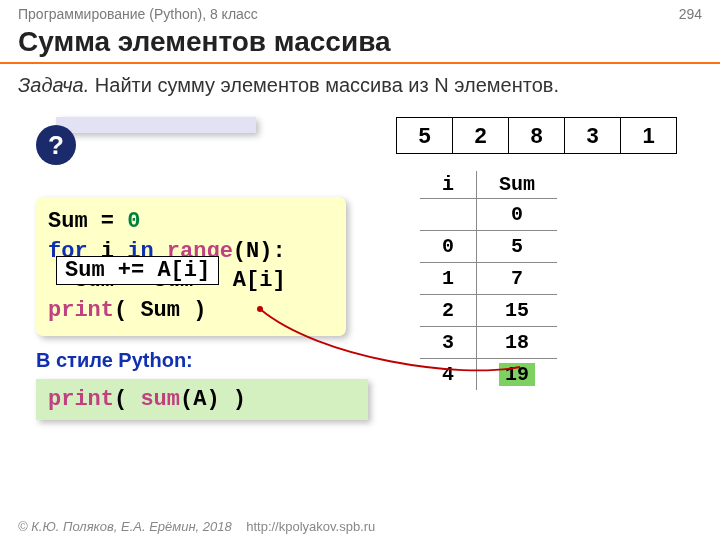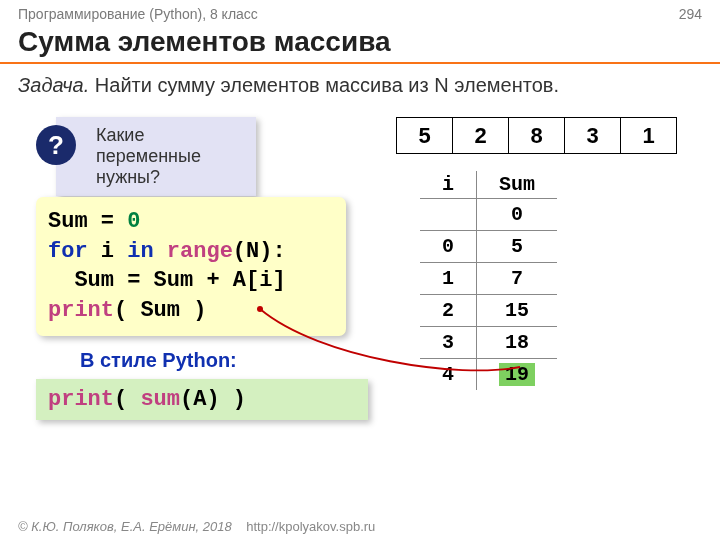--- a/index.html
+++ b/index.html
@@ -83,21 +83,20 @@
     font-size: 22px;
     font-weight: bold;
     padding: 1px 8px;
   }
   .stylelabel {
     position: absolute;
     left: 36px; top: 250px;
     color: #1030b0;
     font-size: 20px;
     font-weight: bold;
-    margin-left: 44px;
   }
   .codebox2 {
     position: absolute;
     left: 36px; top: 280px;
     width: 332px;
     background: #d4f0c0;
     box-shadow: 3px 3px 6px rgba(0,0,0,0.25);
     padding: 8px 12px;
     font-family: "Courier New", monospace;
     font-size: 22px;
@@ -166,30 +165,30 @@
 <div class="title">Сумма элементов массива</div>
 
 <div class="task">
   <span class="tlabel">Задача.</span><span class="ttext"> Найти сумму элементов массива из N элементов.</span>
 </div>
 
 <div class="main">
 
   <div class="qbox">
     <div class="qcircle">?</div>
-    <span>Какие переменные нужны?</span>
   </div>
 
   <div class="codebox">
     <div><span>Sum = </span><span class="tok-num">0</span></div>
     <div><span class="tok-kw">for</span><span> i </span><span class="tok-kw">in</span><span> </span><span class="tok-fn">range</span><span>(N):</span></div>
     <div style="white-space:pre">  Sum = Sum + A[i]</div>
     <div><span class="tok-fn">print</span><span>( Sum )</span></div>
   </div>
 
+  <div class="patch">Sum += A[i]</div>
 
   <div class="stylelabel">В стиле Python:</div>
 
   <div class="codebox2">
     <span class="tok-fn">print</span><span>( </span><span class="tok-fn">sum</span><span>(A) )</span>
   </div>
 
   <table class="arr-table">
     <tbody>
         <tr>

